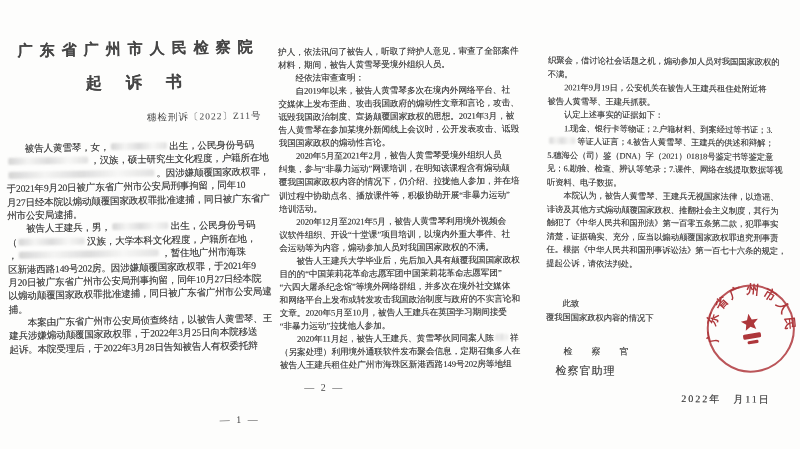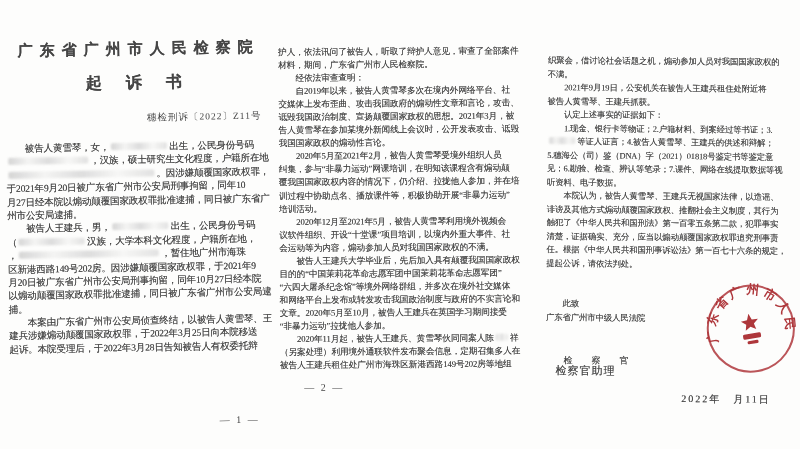--- a/index.html
+++ b/index.html
@@ -27,21 +27,21 @@
   .p1-num{position:absolute;top:382px;right:13px;font-size:10px;letter-spacing:2px;}
   
   #page2{left:276px;top:42px;width:258px;transform:rotate(-0.35deg);}
   .p2-body{margin-top:4px;padding-left:2px;}
   .p2-body .line{font-size:8.7px;line-height:13.05px;height:13.05px;letter-spacing:-0.1px;}
   .p2-num{position:absolute;top:340px;left:26px;font-size:10px;letter-spacing:2px;}
   
   #page3{left:548px;top:50px;width:248px;transform:rotate(0.45deg);}
   .p3-body{margin-top:4px;}
   .p3-body .line{font-size:8.4px;line-height:13.5px;height:13.5px;letter-spacing:-0.1px;}
-  .sig-prosecutor{position:absolute;top:304px;left:18px;font-size:9px;letter-spacing:5px;text-shadow:0 0 0.5px rgba(80,80,80,.7);}
+  .sig-prosecutor{position:absolute;top:295px;left:18px;font-size:9px;letter-spacing:5px;text-shadow:0 0 0.5px rgba(80,80,80,.7);}
   .sig-assistant{position:absolute;top:313px;left:10px;font-size:11px;letter-spacing:1px;text-shadow:0 0 0.5px rgba(80,80,80,.7);}
   .sig-date{position:absolute;top:341px;left:136px;font-size:10px;letter-spacing:2px;text-shadow:0 0 0.5px rgba(80,80,80,.7);}
   .seal{position:absolute;top:231px;left:159px;width:92px;height:92px;opacity:.92;transform:rotate(-10deg);}
 </style>
 </head>
 <body>
 
 <div class="screen">
 
   <div class="page" id="page1">
@@ -65,21 +65,21 @@
         <div class="line"><span>　　本案由广东省广州市公安局侦查终结，以被告人黄雪琴、王</span></div>
         <div class="line"><span>建兵涉嫌煽动颠覆国家政权罪，于2022年3月25日向本院移送</span></div>
         <div class="line"><span>起诉。本院受理后，于2022年3月28日告知被告人有权委托辩</span></div>
       </div>
     <div class="p1-num">— 1 —</div>
   </div>
 
   <div class="page" id="page2">
     <div class="p2-body">
         <div class="line"><span>护人，依法讯问了被告人，听取了辩护人意见，审查了全部案件</span></div>
-        <div class="line"><span>材料，期间，广东省广州市人民检察院。</span></div>
+        <div class="line"><span>材料，期间，被告人黄雪琴受境外组织人员。</span></div>
         <div class="line"><span>　　经依法审查查明：</span></div>
         <div class="line"><span>　　自2019年以来，被告人黄雪琴多次在境内外网络平台、社</span></div>
         <div class="line"><span>交媒体上发布歪曲、攻击我国政府的煽动性文章和言论，攻击、</span></div>
         <div class="line"><span>诋毁我国政治制度、宣扬颠覆国家政权的思想。2021年3月，被</span></div>
         <div class="line"><span>告人黄雪琴在参加某境外新闻线上会议时，公开发表攻击、诋毁</span></div>
         <div class="line"><span>我国国家政权的煽动性言论。</span></div>
         <div class="line"><span>　　2020年5月至2021年2月，被告人黄雪琴受境外组织人员</span></div>
         <div class="line"><span>纠集，参与“非暴力运动”网课培训，在明知该课程含有煽动颠</span></div>
         <div class="line"><span>覆我国国家政权内容的情况下，仍介绍、拉拢他人参加，并在培</span></div>
         <div class="line"><span>训过程中协助点名、播放课件等，积极协助开展“非暴力运动”</span></div>
@@ -114,21 +114,21 @@
         <div class="line"><span>听资料、电子数据。</span></div>
         <div class="line"><span>　　本院认为，被告人黄雪琴、王建兵无视国家法律，以造谣、</span></div>
         <div class="line"><span>诽谤及其他方式煽动颠覆国家政权、推翻社会主义制度，其行为</span></div>
         <div class="line"><span>触犯了《中华人民共和国刑法》第一百零五条第二款，犯罪事实</span></div>
         <div class="line"><span>清楚，证据确实、充分，应当以煽动颠覆国家政权罪追究刑事责</span></div>
         <div class="line"><span>任。根据《中华人民共和国刑事诉讼法》第一百七十六条的规定，</span></div>
         <div class="line"><span>提起公诉，请依法判处。</span></div>
         <div class="line">&nbsp;</div>
         <div class="line">&nbsp;</div>
         <div class="line"><span>　　此致</span></div>
-        <div class="line"><span>广东省广州市中级人民法院</span></div>
+        <div class="line"><span>覆我国国家政权内容的情况下</span></div>
       </div>
     <div class="sig-prosecutor">检　察　官</div>
     <div class="sig-assistant">检察官助理</div>
     <div class="sig-date">2022年　月11日</div>
 
     <svg class="seal" viewBox="0 0 92 92">
       <circle cx="46" cy="46" r="43" fill="none" stroke="#a8272b" stroke-width="2" opacity="0.85"></circle>
       <defs>
         <path id="ringpath" d="M 13,58 A 35,35 0 1 1 79,58" fill="none"></path>
       </defs>

